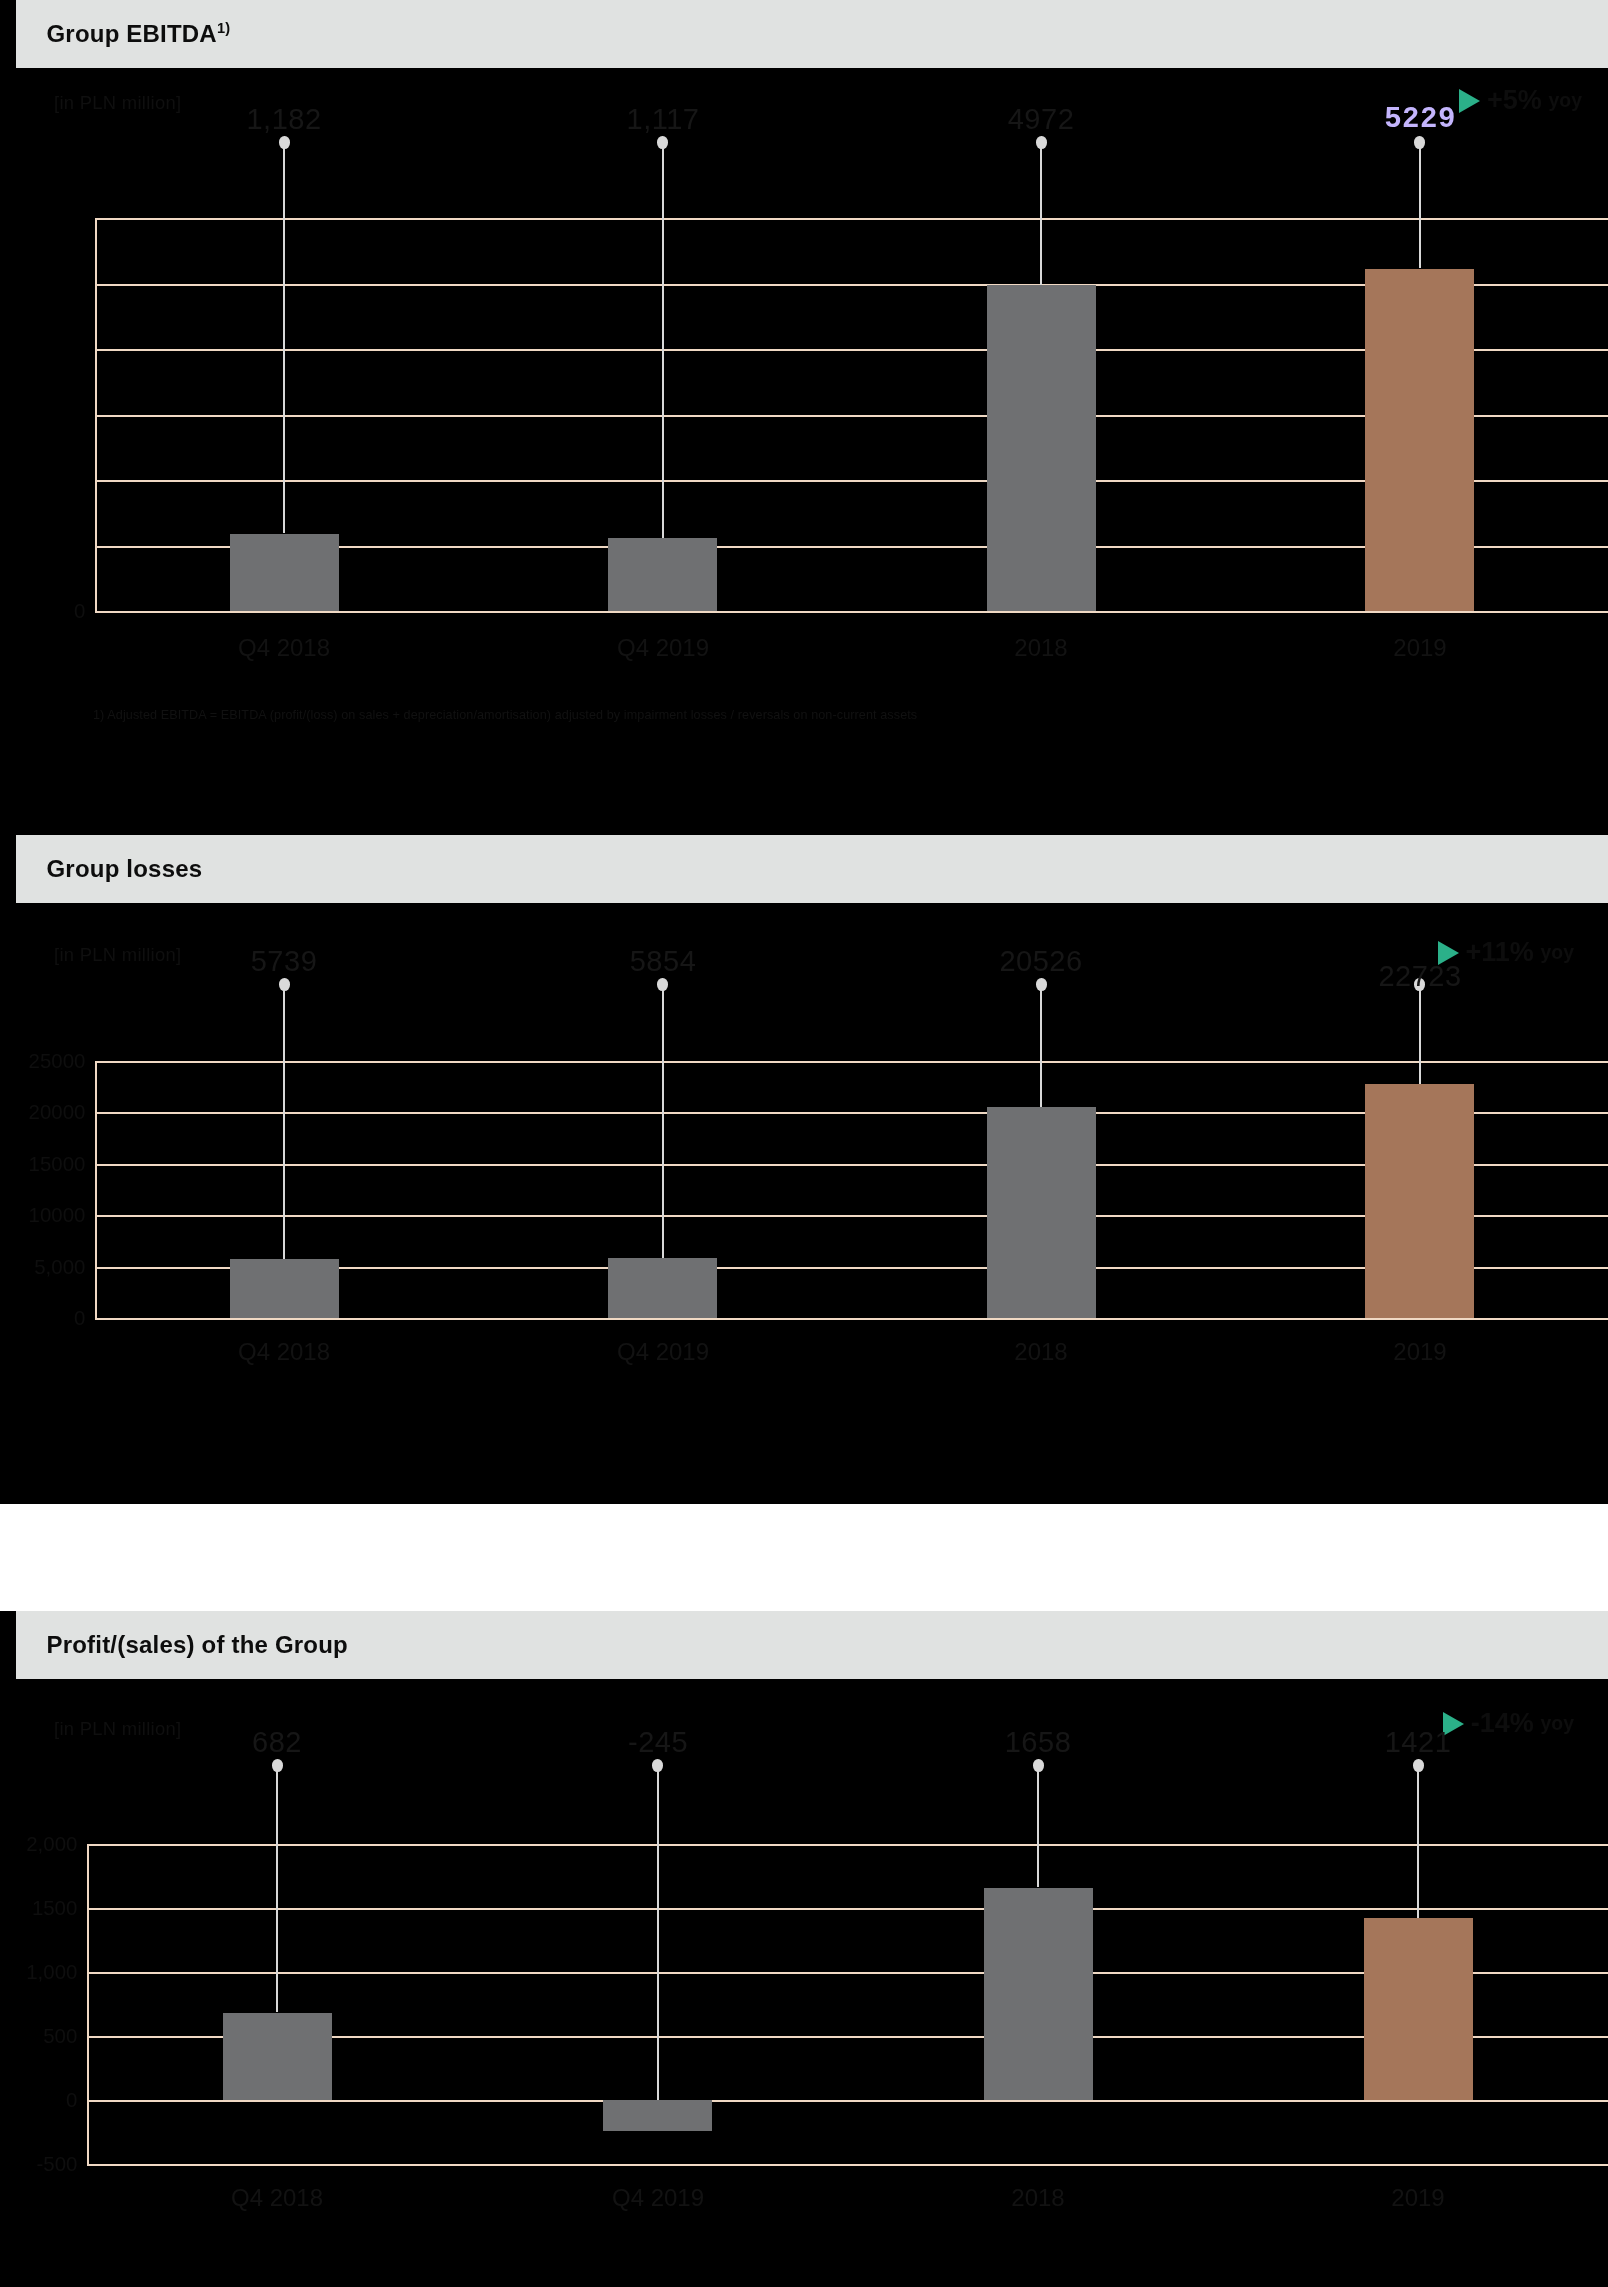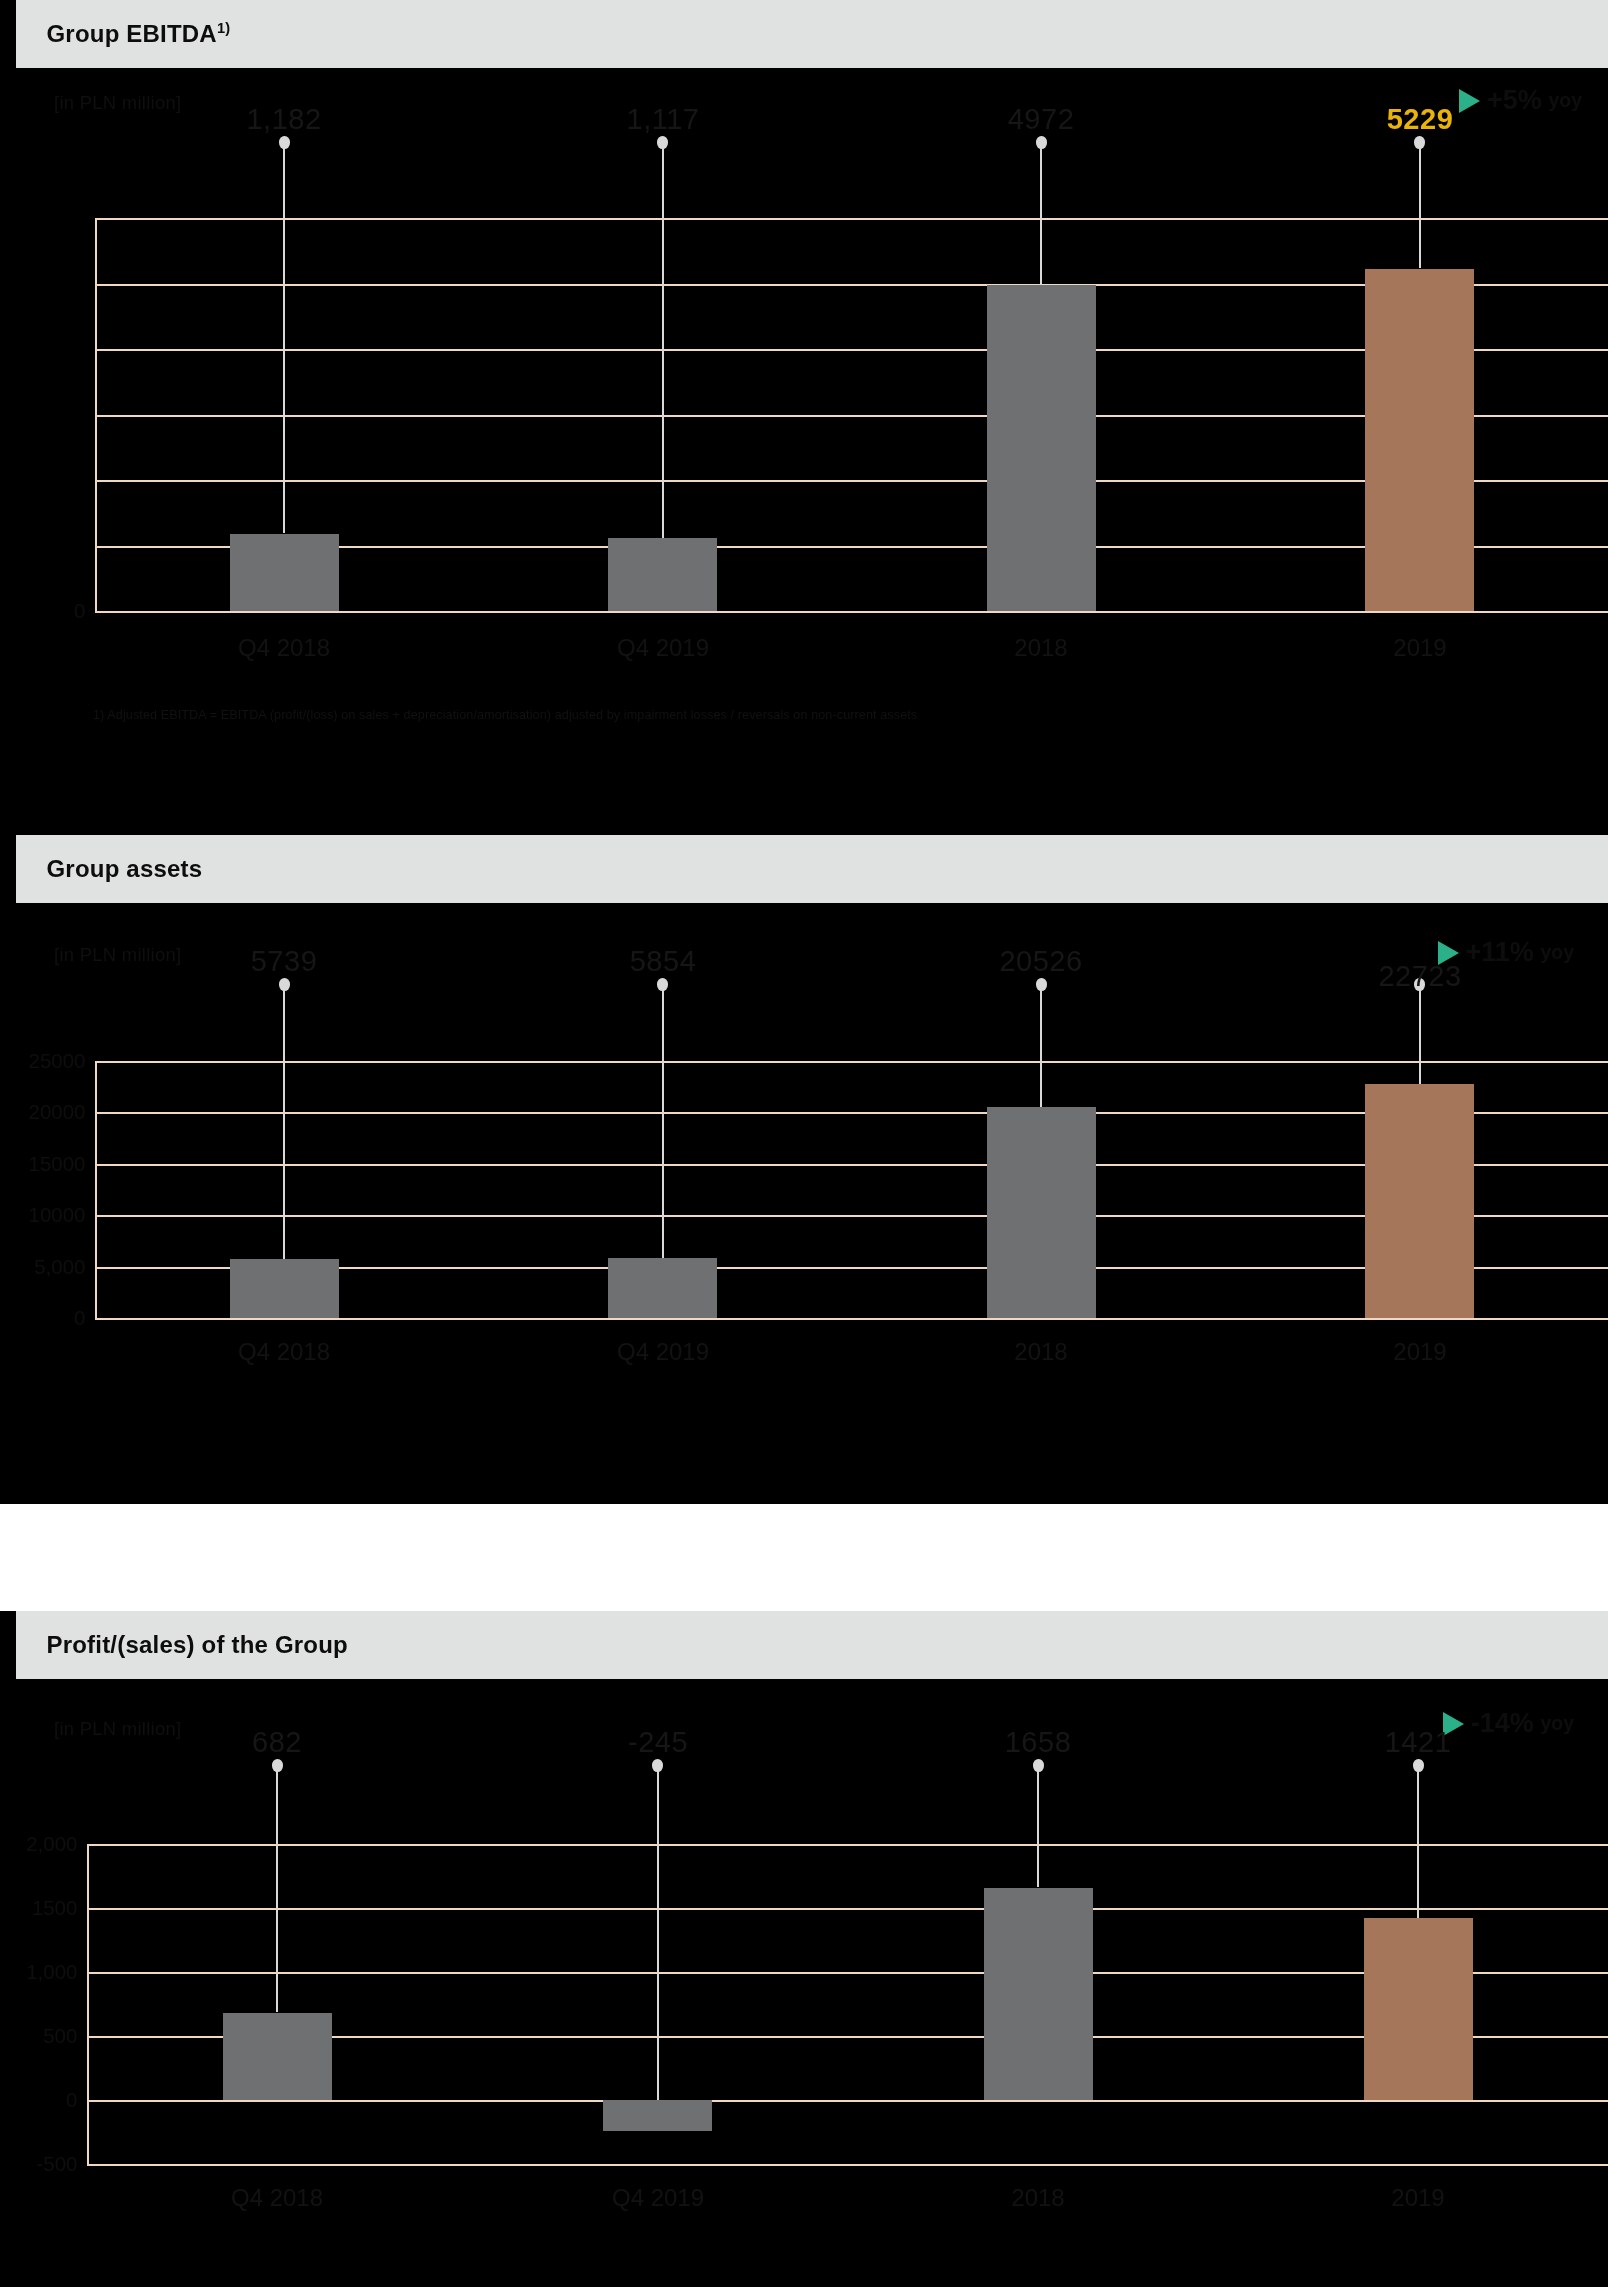--- a/index.html
+++ b/index.html
@@ -28,21 +28,21 @@
   .ytick{position:absolute;right:100%;margin-right:9.7px;transform:translateY(-50%);
     font-size:20.4px;color:#0e0e0e;white-space:nowrap;}
   .bar{position:absolute;bottom:0;}
   .bar-rect{position:absolute;width:100%;}
   .c-gray{background:#6f7072;}
   .c-copper{background:#a5765a;}
   .stem{position:absolute;width:1.9px;background:#d9d9d9;}
   .dot{position:absolute;width:10.7px;height:12.6px;border-radius:50%;background:#d9d9d9;}
   .vlabel{position:absolute;transform:translateX(-50%);font-size:29px;color:#161616;
     white-space:nowrap;letter-spacing:0.5px;}
-  .vlabel.hi{color:#eab308;font-weight:bold;}
+  .vlabel.hi{color:#c4b5fd;font-weight:bold;font-family:Liberation Mono, monospace;}
   .xlabel{position:absolute;transform:translateX(-50%);font-size:24px;color:#121212;white-space:nowrap;}
   .footnote{position:absolute;font-size:12.6px;color:#111111;white-space:nowrap;letter-spacing:0.1px;}
   .gap{position:absolute;left:0;width:1609px;background:#ffffff;}
 </style>
 </head>
 <body>
 
 <div class="page">
 
   <div class="panel" id="panel0" style="top:0;height:852px;">
@@ -93,21 +93,21 @@
         <div class="stem" style="left: 1324px; top: -76px; height: 126px;"></div>
         <div class="dot" style="left: 1319px; top: -82px;"></div>
         <div class="vlabel hi" style="left: 1325px; top: -115px;">5229</div>
         <div class="xlabel" style="left: 1325px; top: 416px;">2019</div>
       </div>
     <div class="footnote" style="left:93px;top:708px;">1) Adjusted EBITDA = EBITDA (profit/(loss) on sales + depreciation/amortisation) adjusted by impairment losses / reversals on non-current assets</div>
   </div>
 
   <div class="panel" id="panel1" style="top:835px;height:670px;">
     <div class="hdr" style="top:0;">
-      <div class="hdr-title"><span>Group assets</span></div>
+      <div class="hdr-title"><span>Group losses</span></div>
     </div>
     <div class="unit" style="left:54px;top:109px;">[in PLN million]</div>
     <div class="delta" style="right:35px;top:102px;">
       <span class="tri"></span>
       <span class="delta-val">+11%</span>
       <span class="delta-suf">yoy</span>
     </div>
     <div class="plot" id="plot1" style="left:95px;top:226px;width:1514px;height:257px;">
         <div class="grid-line" style="top: 0px;"></div>
         <div class="ytick" style="top: 0px;">25000</div>

